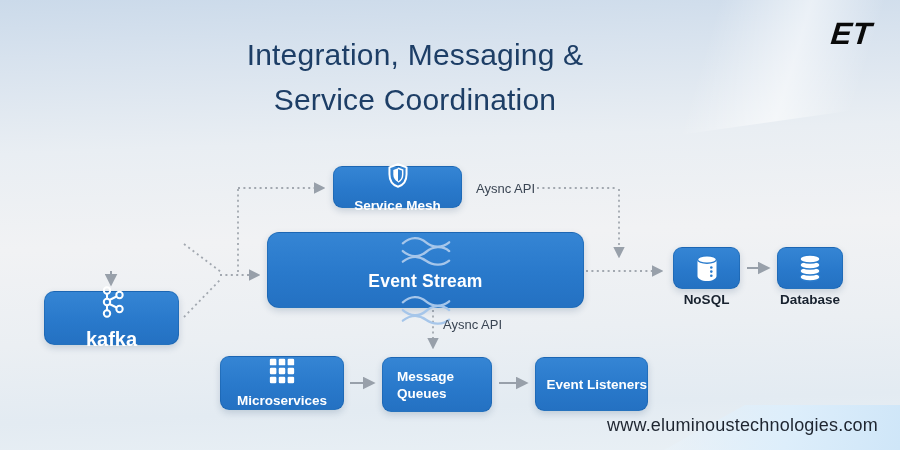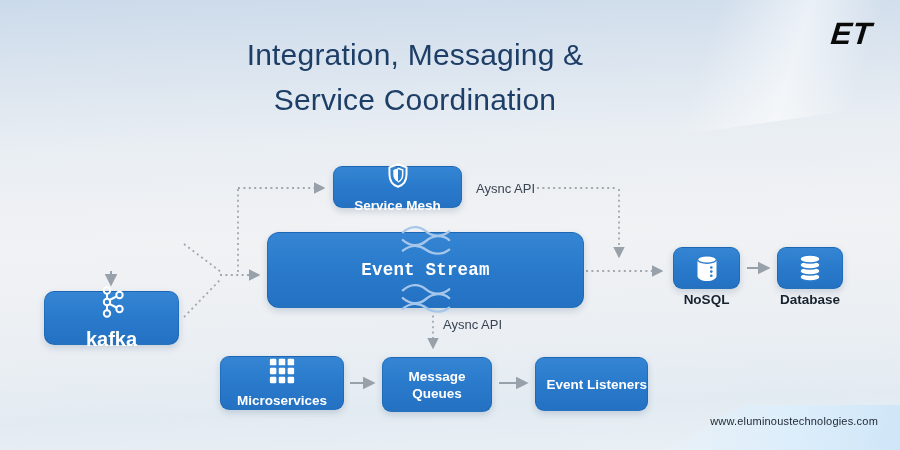--- a/index.html
+++ b/index.html
@@ -39,44 +39,44 @@
     background:linear-gradient(180deg,#3585d4 0%,#2979cb 55%,#2471c2 100%);
     border:1px solid rgba(18,88,158,0.4);
     border-radius:10px; color:#fff; font-weight:700;
     box-shadow:0 3px 7px rgba(30,60,100,0.18);
     flex-direction:column;
   }
   .node .lbl{ white-space:nowrap; }
   .n-api      { left:44px;  top:214px; width:135px; height:54px; font-size:15.5px; }
   .n-kafka    { left:44px;  top:291px; width:135px; height:54px; font-size:20px; font-weight:600; }
   .n-mesh     { left:333px; top:166px; width:129px; height:42px; font-size:13.5px; border-radius:9px; }
-  .n-stream   { left:267px; top:232px; width:317px; height:76px; font-size:17.5px; border-radius:12px; gap:0; padding:0 22px;font-family:Liberation Mono, monospace; }
+  .n-stream   { left:267px; top:232px; width:317px; height:76px; font-size:17.5px; border-radius:12px; gap:0; justify-content:space-between; padding:0 22px; }
   .n-stream .lbl{ letter-spacing:0.2px; }
   .n-nosql    { left:673px; top:247px; width:67px;  height:42px; border-radius:9px; }
   .n-db       { left:777px; top:247px; width:66px;  height:42px; border-radius:9px; }
   .n-micro    { left:220px; top:356px; width:124px; height:54px; font-size:13.5px; border-radius:9px; }
   .n-mq       { left:382px; top:357px; width:110px; height:55px; font-size:13.5px; border-radius:9px; }
-  .n-mq .lbl  { white-space:normal; text-align:center; width:80px; line-height:17px; }
+  .n-mq .lbl  { white-space:normal; width:80px; line-height:17px; }
   .n-el       { left:535px; top:357px; width:113px; height:54px; font-size:13.5px; border-radius:9px;align-items:flex-end; }
   
   .caption{
     position:absolute; text-align:center; color:#18222f; font-size:13.5px; font-weight:600;
   }
   .cap-nosql{ left:673px; top:292px; width:67px; }
   .cap-db   { left:777px; top:292px; width:66px; }
   
   .edge-label{
     position:absolute; font-size:13px; font-weight:400; color:#3a4553; white-space:nowrap;
   }
   .el-top   { left:476px; top:181px; }
   .el-bottom{ left:443px; top:317px; }
   
   .footer{
     position:absolute; right:22px; top:415px;
-    font-size:11px; font-weight:500; color:#1e2530; letter-spacing:0.2px;
+    font-size:18px; font-weight:500; color:#1e2530; letter-spacing:0.2px;
   }
   .icon{ display:inline-flex; flex:none; }
 </style>
 </head>
 <body>
 
 <div class="canvas">
 
   <div class="band-tr"></div>
   <div class="band-br"></div>

